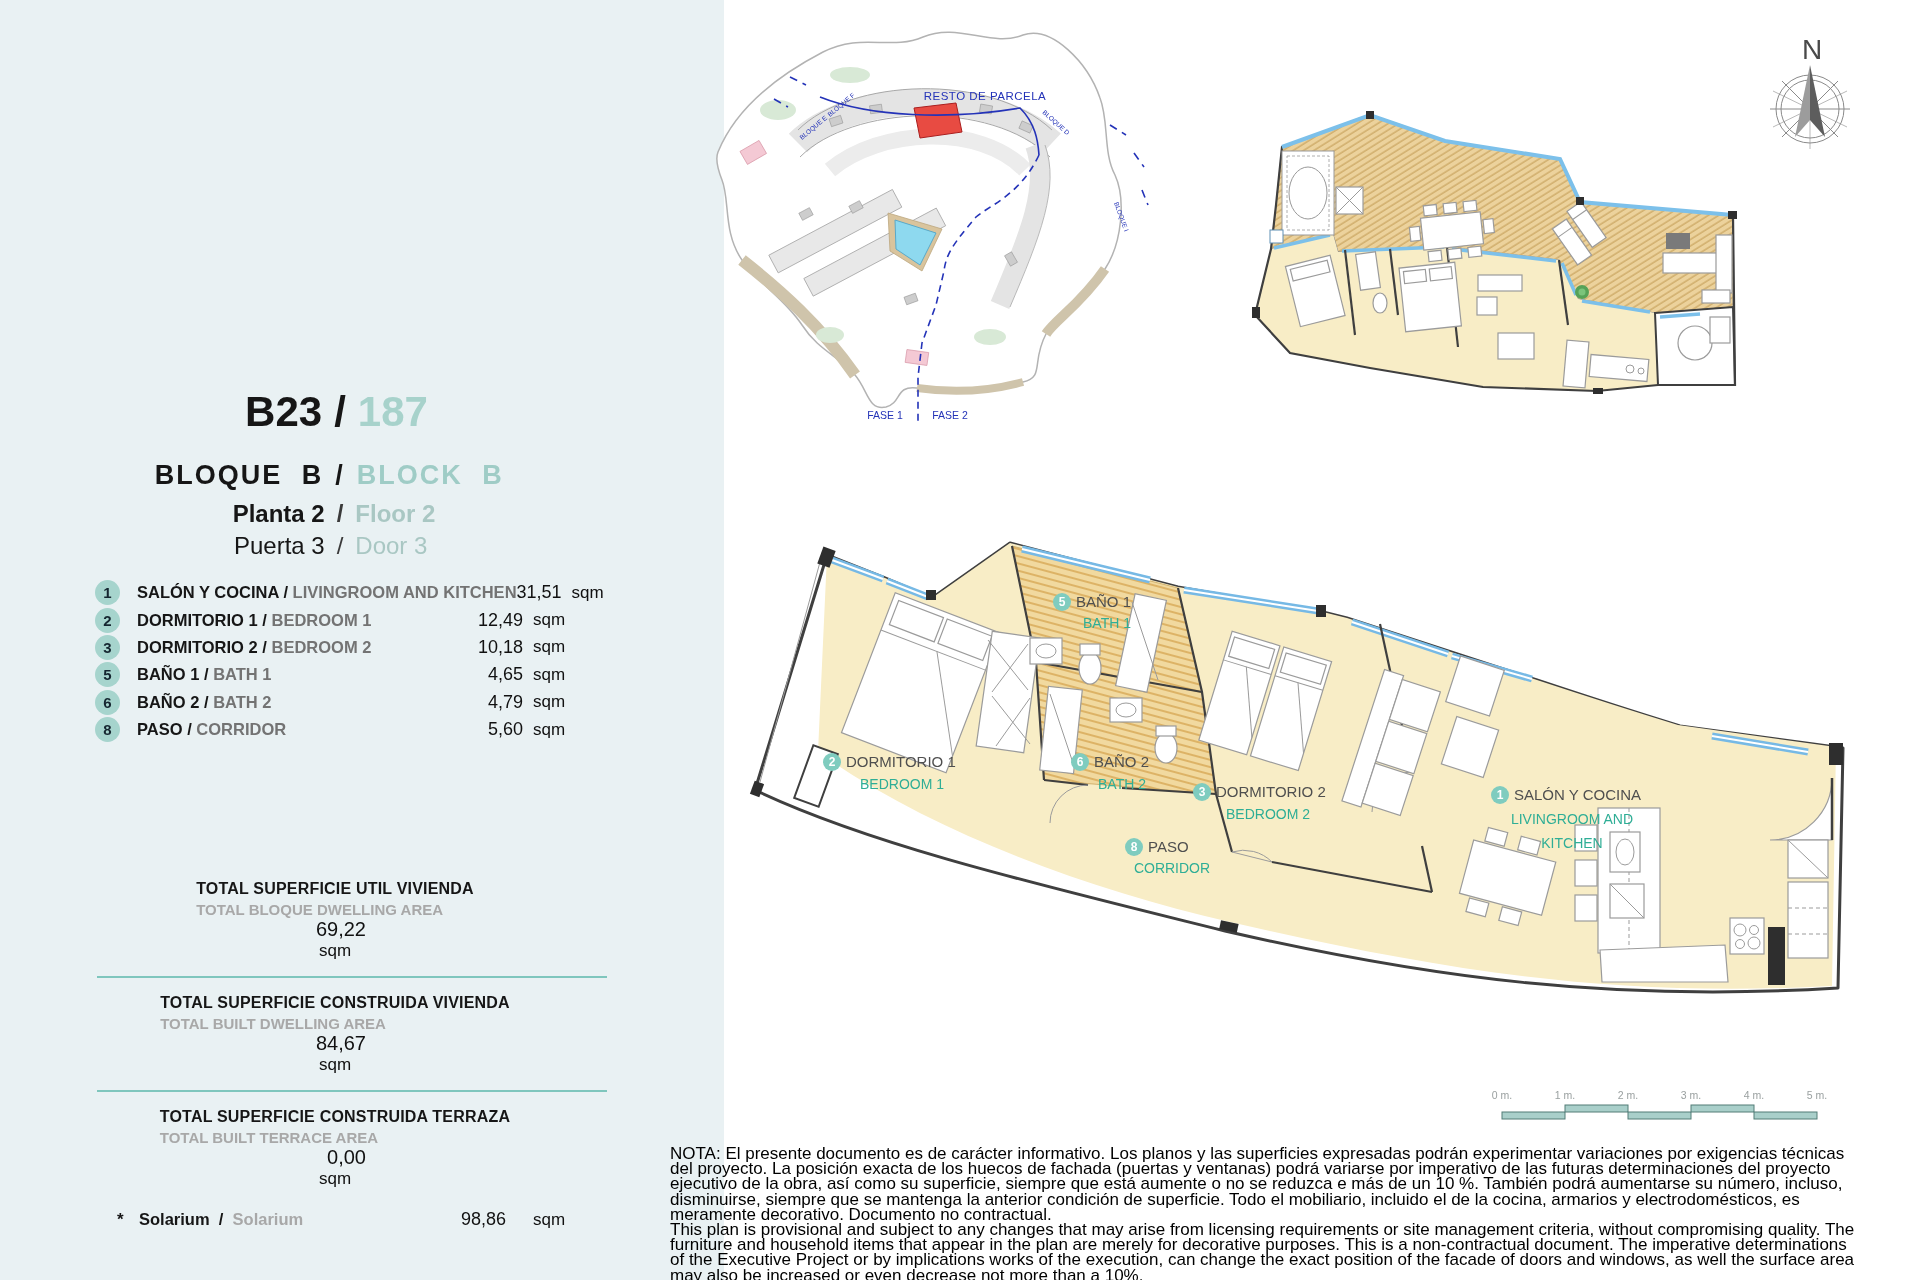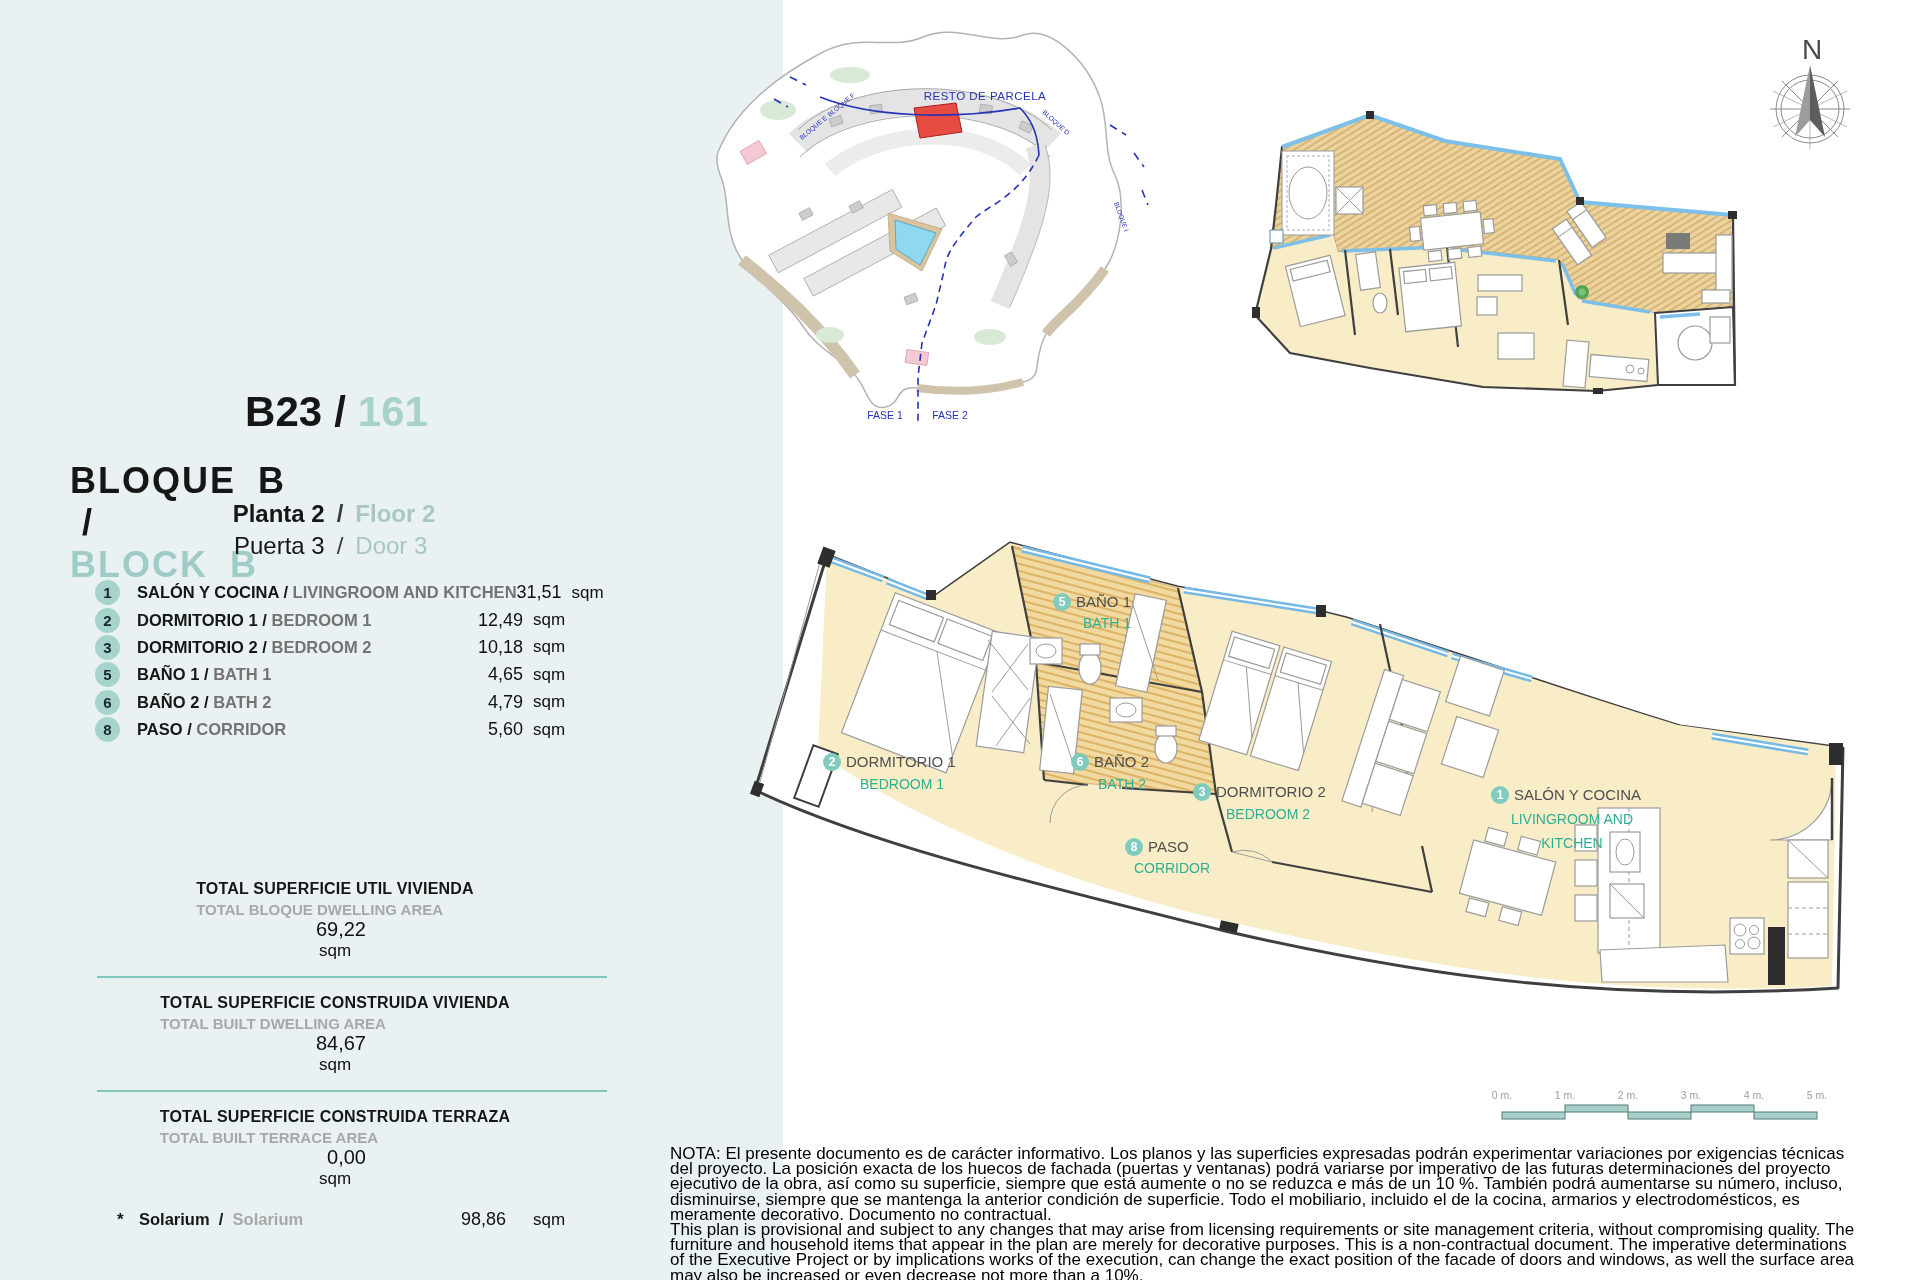--- a/index.html
+++ b/index.html
@@ -1,30 +1,30 @@
 <!DOCTYPE html>
 <html><head>
 <meta charset="utf-8">
 <style>
   * { margin:0; padding:0; box-sizing:border-box; }
   html,body { width:1920px; height:1280px; background:#ffffff; position:relative;
               font-family:"Liberation Sans", sans-serif; overflow:hidden; }
 
   
-  .sidebar { position:absolute; left:0; top:0; width:783px; height:1280px;
+  .sidebar { position:absolute; left:0; top:0; width:724px; height:1280px;
              background:#e9f1f3; }
 
   .tline { position:absolute; left:70px; width:540px; display:flex; align-items:baseline; }
   .tline .es { flex:1; text-align:right; color:#161616; white-space:pre; }
   .tline .sl { padding:0 12px; color:#161616; }
   .tline .en { flex:1; text-align:left; white-space:pre; }
 
   .line-unit  { top:388px; font-size:42px; font-weight:bold; }
   .line-unit .en { color:#a7d2cb; }
-  .line-block { top:460px; font-size:36px; font-weight:bold; letter-spacing:2px; word-spacing:10px;flex-direction:column; }
+  .line-block { top:460px; font-size:27px; font-weight:bold; letter-spacing:2px; word-spacing:10px; }
   .line-block .en { color:#9fccc6; }
   .line-floor { top:500px; font-size:24px;font-weight:bold; }
   .line-door  { top:532px; font-size:24px;align-items:flex-end; }
   .line-floor .en, .line-door .en { color:#a9c7c3; }
   .line-floor .sl, .line-door .sl { color:#3a3a3a; }
 
   .rooms { position:absolute; left:95px; top:579px; width:480px; }
   .room-row { display:flex; align-items:center; height:27.4px; }
   .badge { width:25px; height:25px; border-radius:50%; background:#a6d4cd; color:#152630;
            font-weight:bold; font-size:15px; display:flex; align-items:center;
@@ -85,21 +85,21 @@
       <line x1="1" y1="0" x2="1" y2="5.5" stroke="#c9a55f" stroke-width="1.2"></line>
     </pattern>
   </defs>
 </svg>
 
 <div class="sidebar">
 
   <div class="tline line-unit">
     <span class="es">B23</span>
     <span class="sl">/</span>
-    <span class="en">161</span>
+    <span class="en">187</span>
   </div>
 
   <div class="tline line-block">
     <span class="es">BLOQUE B</span>
     <span class="sl">/</span>
     <span class="en">BLOCK B</span>
   </div>
 
   <div class="tline line-floor">
     <span class="es">Planta 2</span>

